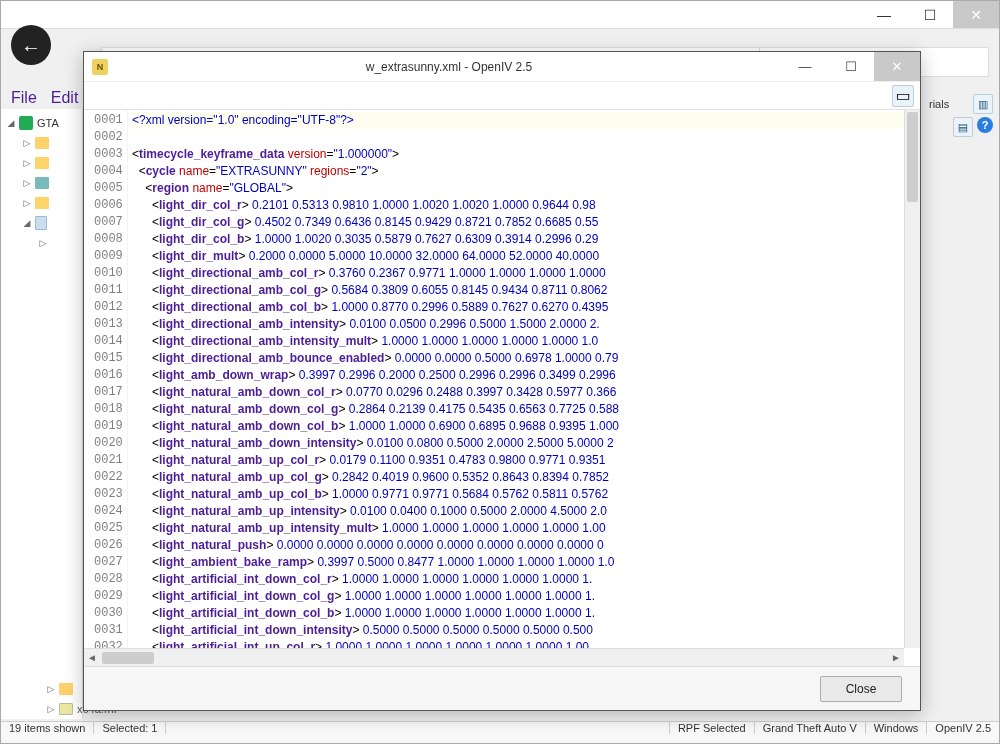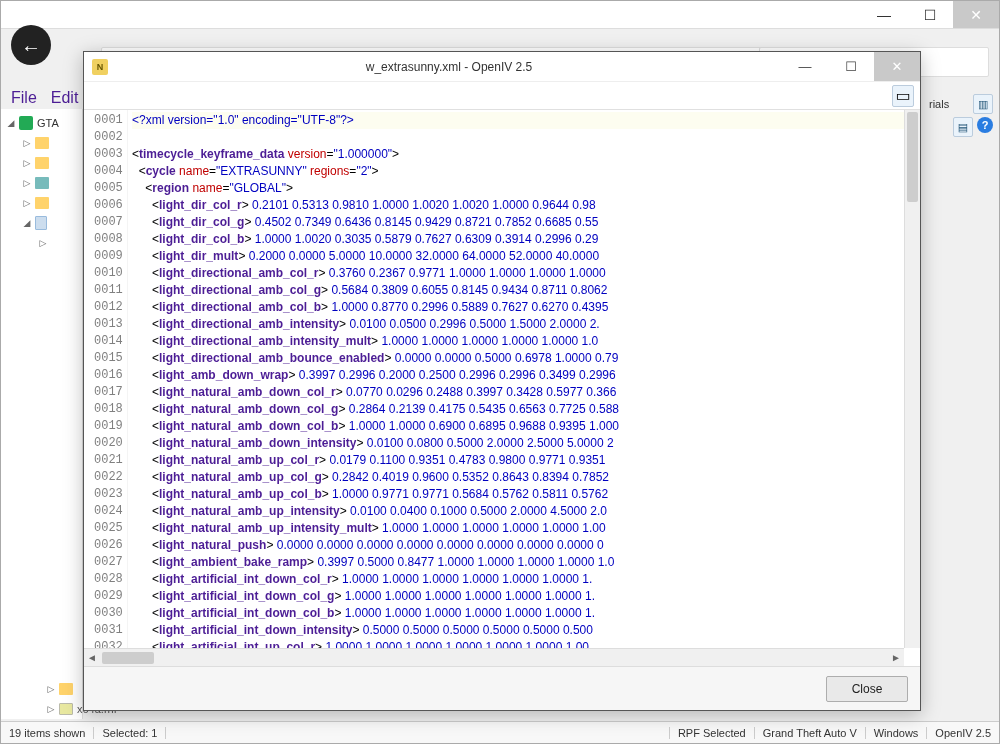--- a/index.html
+++ b/index.html
@@ -13,21 +13,21 @@
 .outer-left-tree { position: absolute; left: 0; top: 108px; width: 82px; bottom: 24px; background: #fff; border-right: 1px solid #ddd; padding-top: 4px; }
 .tree-item { display: flex; align-items: center; gap: 4px; height: 20px; padding-left: 6px; font-size: 11px; color: #333; }
 .tree-arrow { width: 8px; text-align: center; color: #666; font-size: 9px; }
 .gta-icon { width: 14px; height: 14px; background: #2a5; border-radius: 2px; }
 .folder-icon { width: 14px; height: 12px; background: #ffd36b; border-radius: 1px; }
 .disk-icon { width: 14px; height: 12px; background: #7bb; border-radius: 1px; }
 .doc-icon { width: 12px; height: 14px; background: #cde; border: 1px solid #9bd; border-radius: 1px; }
 .outer-right-pane { position: absolute; right: 6px; top: 88px; width: 64px; height: 30px; display: flex; align-items: center; justify-content: flex-end; gap: 4px; }
 .small-btn { width: 20px; height: 20px; border: 1px solid #bcd; background: #eaf3fb; border-radius: 2px; display: flex; align-items: center; justify-content: center; font-size: 11px; color: #257; }
 .help-btn { color: #fff; background: #2a7de1; border-radius: 50%; width: 16px; height: 16px; font-size: 11px; font-weight: bold; text-align: center; line-height: 16px; }
-.outer-statusbar { position: absolute; left: 0; bottom: 0; right: 0; height: 22px; background: #f8f8f8; border-top: 1px solid #ccc; display: flex; align-items: center; font-size: 11px; color: #333; }
+.outer-statusbar { position: absolute; left: 0; bottom: 0; right: 0; height: 22px; background: #f8f8f8; border-top: 1px solid #ccc; display: flex; align-items: flex-start; font-size: 11px; color: #333; }
 .status-left { display: flex; }
 .status-cell { padding: 0 8px; border-right: 1px solid #ccc; }
 .status-right { margin-left: auto; display: flex; }
 .status-right .status-cell { border-left: 1px solid #ccc; border-right: none; }
 
 .inner-window { position: absolute; left: 82px; top: 50px; width: 838px; height: 660px; background: #fff; border: 1px solid #555; box-shadow: 0 4px 18px rgba(0,0,0,0.25); z-index: 10; display: flex; flex-direction: column; }
 .inner-titlebar { height: 30px; background: #fff; display: flex; align-items: center; border-bottom: 1px solid #eee; }
 .inner-icon { width: 16px; height: 16px; margin: 0 8px; background: #f0d060; border-radius: 2px; display:flex; align-items:center; justify-content:center; font-size:9px; font-weight:bold; color:#665500;}
 .inner-title { flex: 1; text-align: center; font-size: 12px; color: #333; }
 .inner-winbtns { display: flex; height: 100%; }
@@ -47,21 +47,21 @@
 .t-attr { color: #c00000; }
 .t-val { color: #0000c0; }
 .t-txt { color: #0000c0; }
 
 .vscroll { position: absolute; right: 0; top: 0; bottom: 18px; width: 16px; background: #f0f0f0; border-left: 1px solid #ddd; }
 .vthumb { position: absolute; left: 2px; right: 2px; top: 2px; height: 90px; background: #cdcdcd; border-radius: 2px; }
 .hscroll { position: absolute; left: 0; right: 16px; bottom: 0; height: 18px; background: #f0f0f0; border-top: 1px solid #ddd; display: flex; align-items: center; }
 .hscroll-arrow { width: 16px; text-align: center; color: #666; font-size: 10px; }
 .hthumb { width: 52px; height: 12px; background: #cdcdcd; border-radius: 2px; margin-left: 2px; }
 
-.inner-footer { height: 44px; border-top: 1px solid #ddd; display: flex; align-items: center; justify-content: flex-end; padding-right: 12px; background: #f6f6f6; }
+.inner-footer { height: 44px; border-top: 1px solid #ddd; display: flex; align-items: center; justify-content: flex-end; padding-right: 18px; background: #f6f6f6; }
 .close-btn { min-width: 82px; height: 26px; border: 1px solid #adadad; background: #e9e9e9; font-size: 12px; color: #222; border-radius: 2px; }
 
 .outer-tabbar { position: absolute; left: 100px; top: 46px; right: 90px; height: 30px; background: #fff; border: 1px solid #ddd; border-radius: 2px; z-index: 1; }
 .outer-searchbar { position: absolute; right: 10px; top: 46px; width: 230px; height: 30px; background: #fff; border: 1px solid #ddd; border-radius: 2px; z-index: 1;}
 .bottom-tree-hint { position: absolute; left: 46px; bottom: 26px; font-size: 11px; color: #555; display:flex; flex-direction:column; gap:4px;}
 .bottom-tree-hint div{ display:flex; align-items:center; gap:4px; height:16px;}
 .rpf-icon{ width:14px; height:12px; background:#e8e8a0; border:1px solid #bba; border-radius:1px;}
 </style>
 </head>
 <body>

